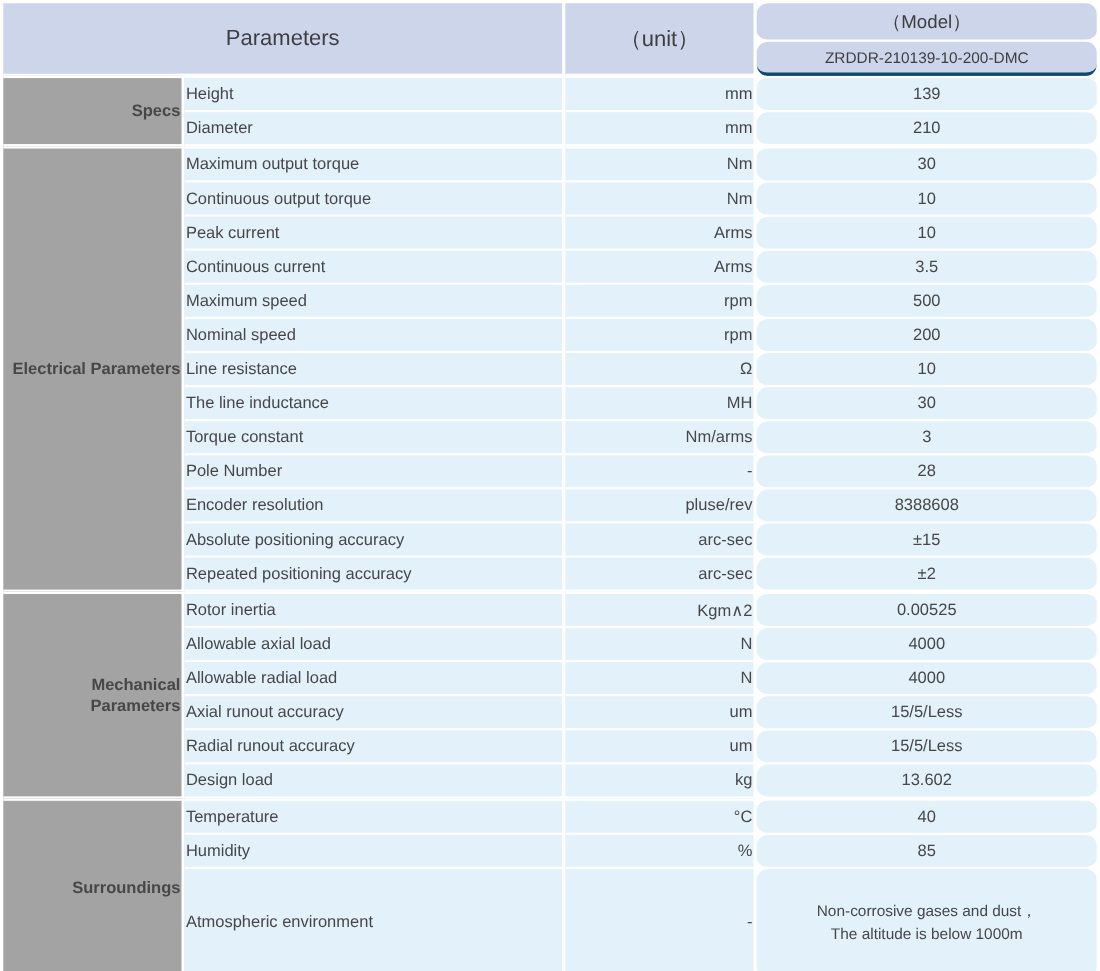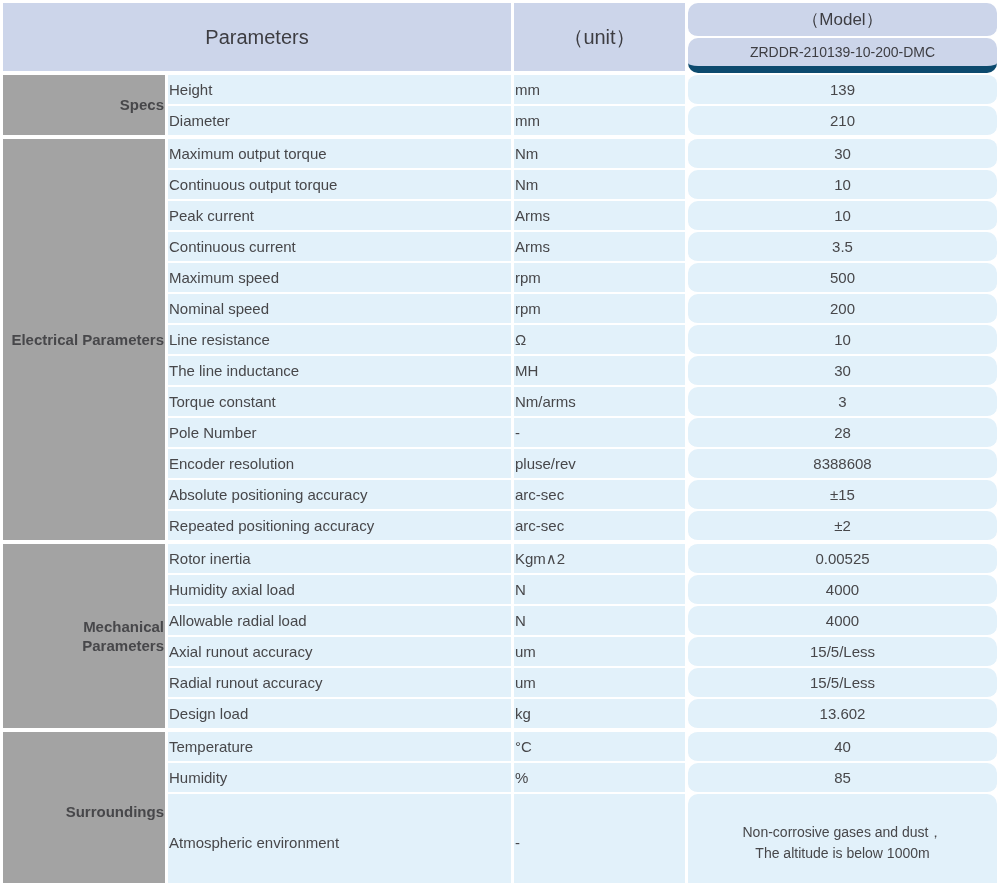--- a/index.html
+++ b/index.html
@@ -7,28 +7,28 @@
   .page { width:994px; padding:3px 3px 0 3px; }
 
   table.spec { border-collapse:separate; border-spacing:0; table-layout:fixed; width:994px; }
   th, td { border-right:3px solid #ffffff; margin:0; }
   th:last-child, td:last-child { border-right:none;border-radius:10px; }
 
   
   th.hdr { background:#ccd5ea; color:#3d3d42; font-weight:400; text-align:center; vertical-align:middle; }
   th.params-h, th.unit-h { font-size:20px; border-bottom:2px solid #ffffff; }
   th.model-h { font-size:17px; height:31px; border-bottom:2px solid #ffffff; }
-  th.model-num { font-size:14px; height:26px; border-bottom:7px solid #0c4a6e; }
+  th.model-num { font-size:14px; height:26px; border-bottom:3px solid #0c4a6e; }
 
   
   tbody td { background:#e2f1fa; font-size:15px; height:27px; border-bottom:2px solid #ffffff; vertical-align:middle; }
   tr.gstart td { border-top:2px solid #ffffff; }
   td.cat { background:#a3a3a3; text-align:right; line-height:1.3;font-weight:bold; }
   td.param { text-align:left; }
-  td.unit { text-align:left; }
+  td.unit { text-align:right; }
   td.val  { text-align:center; }
   tr.tall td { height:95px; }
   td.multiline { white-space:pre-line; font-size:14px; line-height:1.45; }
 </style>
 </head>
 <body>
 
 <div class="page">
   <table class="spec">
     <colgroup>
@@ -128,21 +128,21 @@
         <td class="val">±2</td>
       </tr>
 
       <tr class="gstart">
         <td class="cat" rowspan="6">Mechanical Parameters</td>
         <td class="param">Rotor inertia</td>
         <td class="unit">Kgm∧2</td>
         <td class="val">0.00525</td>
       </tr>
       <tr>
-        <td class="param">Humidity axial load</td>
+        <td class="param">Allowable axial load</td>
         <td class="unit">N</td>
         <td class="val">4000</td>
       </tr>
       <tr>
         <td class="param">Allowable radial load</td>
         <td class="unit">N</td>
         <td class="val">4000</td>
       </tr>
       <tr>
         <td class="param">Axial runout accuracy</td>

